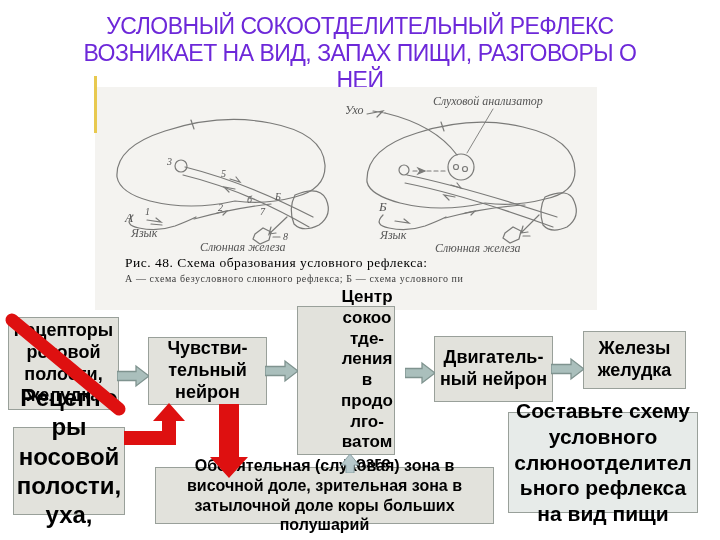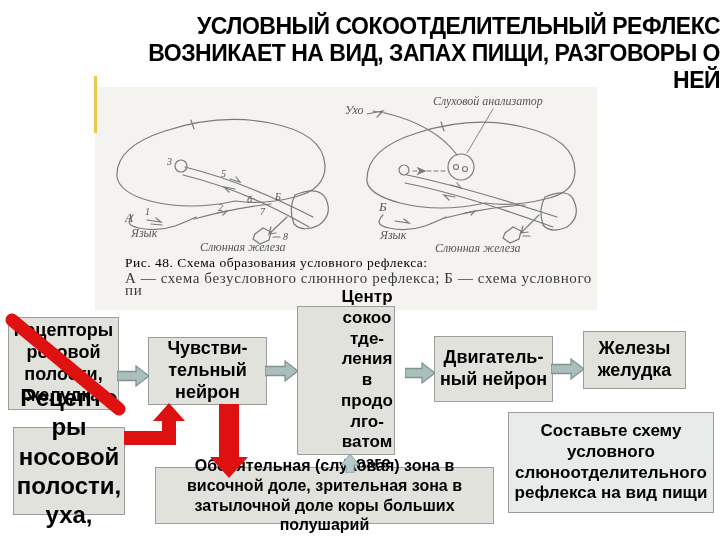--- a/index.html
+++ b/index.html
@@ -1,28 +1,28 @@
 <!DOCTYPE html>
 <html><head>
 <meta charset="utf-8">
 <style>
   html,body{margin:0;padding:0;background:#ffffff;}
   #slide{position:relative;width:720px;height:540px;background:#ffffff;overflow:hidden;
          font-family:"Liberation Sans",sans-serif;}
-  .title{position:absolute;left:0;top:13px;width:720px;text-align:right;z-index:1;
-         font-weight:bold;font-size:23px;line-height:27px;letter-spacing:-0.5px;color:#000000;
+  .title{position:absolute;left:0;top:13px;width:720px;text-align:center;z-index:1;
+         font-weight:normal;font-size:23px;line-height:27px;letter-spacing:-0.5px;color:#6d28d9;
          white-space:pre-line;}
   .accent-line{position:absolute;left:94px;top:76px;width:3px;height:57px;background:#e8c94f;z-index:3;}
   .figure{position:absolute;left:95px;top:87px;width:502px;height:223px;background:#f4f3f0;
           z-index:2;overflow:hidden;}
   .figure svg{position:absolute;left:0;top:0;}
   .fig-caption{position:absolute;left:30px;top:168px;width:470px;
                font-family:"Liberation Serif",serif;font-size:13.5px;color:#000000;letter-spacing:0.5px;}
   .fig-subcaption{position:absolute;left:30px;top:186px;width:470px;
-               font-family:"Liberation Serif",serif;font-size:15px;line-height:11.5px;
+               font-family:"Liberation Serif",serif;font-size:10px;line-height:11.5px;
                color:#3a3a3a;letter-spacing:0.6px;}
   .fbox{position:absolute;box-sizing:border-box;background:#e2e2dc;border:1.6px solid #99a09a;
         display:flex;align-items:center;justify-content:center;text-align:center;
         font-weight:bold;color:#000;line-height:1.22;z-index:4;overflow:visible;}
   .fbox .inner{width:100%;overflow-wrap:anywhere;}
   .arrow-svg{position:absolute;z-index:4;}
   .red-overlay{position:absolute;left:0;top:0;width:720px;height:540px;z-index:5;pointer-events:none;}
   .sketch-label{font-family:"Liberation Serif",serif;font-style:italic;fill:#555;}
 </style>
 </head>
@@ -124,21 +124,21 @@
   </div>
 
   <div class="fbox" style="left:13px;top:427px;width:112px;height:88px;font-size:24px;">
     <div class="inner">Рецепторы носовой полости, уха, глаза</div>
   </div>
 
   <div class="fbox" style="left:155px;top:467px;width:339px;height:57px;font-size:16px;">
     <div class="inner">Обонятельная (слуховая) зона в височной доле, зрительная зона в затылочной доле коры больших полушарий</div>
   </div>
 
-  <div class="fbox" style="left:508px;top:412px;width:206px;height:101px;font-size:17px;background:#e7ebe9;">
+  <div class="fbox" style="left:508px;top:412px;width:190px;height:101px;font-size:21px;background:#e7ebe9;">
     <div class="inner">Составьте схему условного слюноотделительного рефлекса на вид пищи</div>
   </div>
 
   <svg class="arrow-svg" style="left:117px;top:362px;" width="32" height="28">
     <polygon points="0,9.5 19,9.5 19,4 32,14 19,24 19,18.5 0,18.5" fill="#aabfbc" stroke="#7f938f" stroke-width="1.3"></polygon>
   </svg>
   <svg class="arrow-svg" style="left:265px;top:357px;" width="33" height="28">
     <polygon points="0,9.5 20,9.5 20,4 33,14 20,24 20,18.5 0,18.5" fill="#aabfbc" stroke="#7f938f" stroke-width="1.3"></polygon>
   </svg>
   <svg class="arrow-svg" style="left:405px;top:359px;" width="30" height="28">

